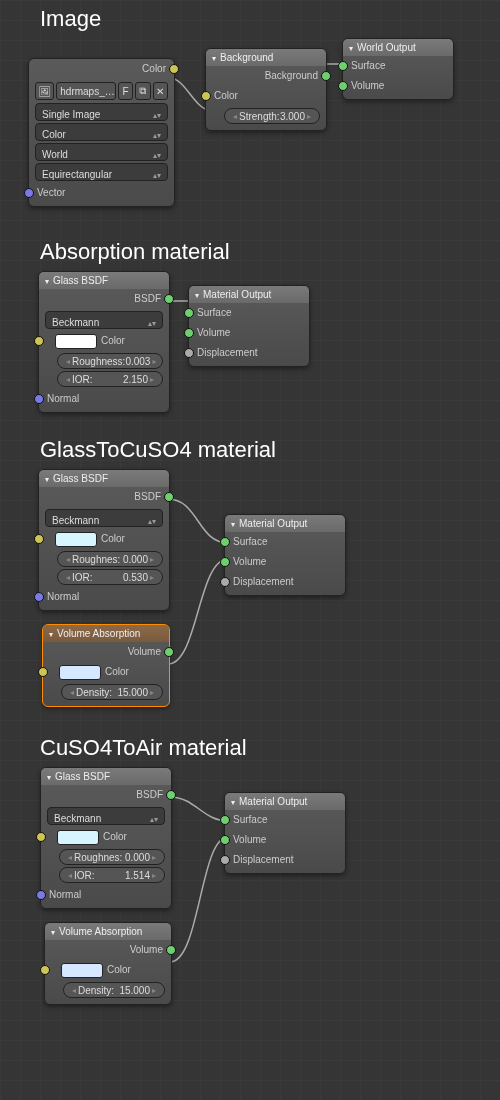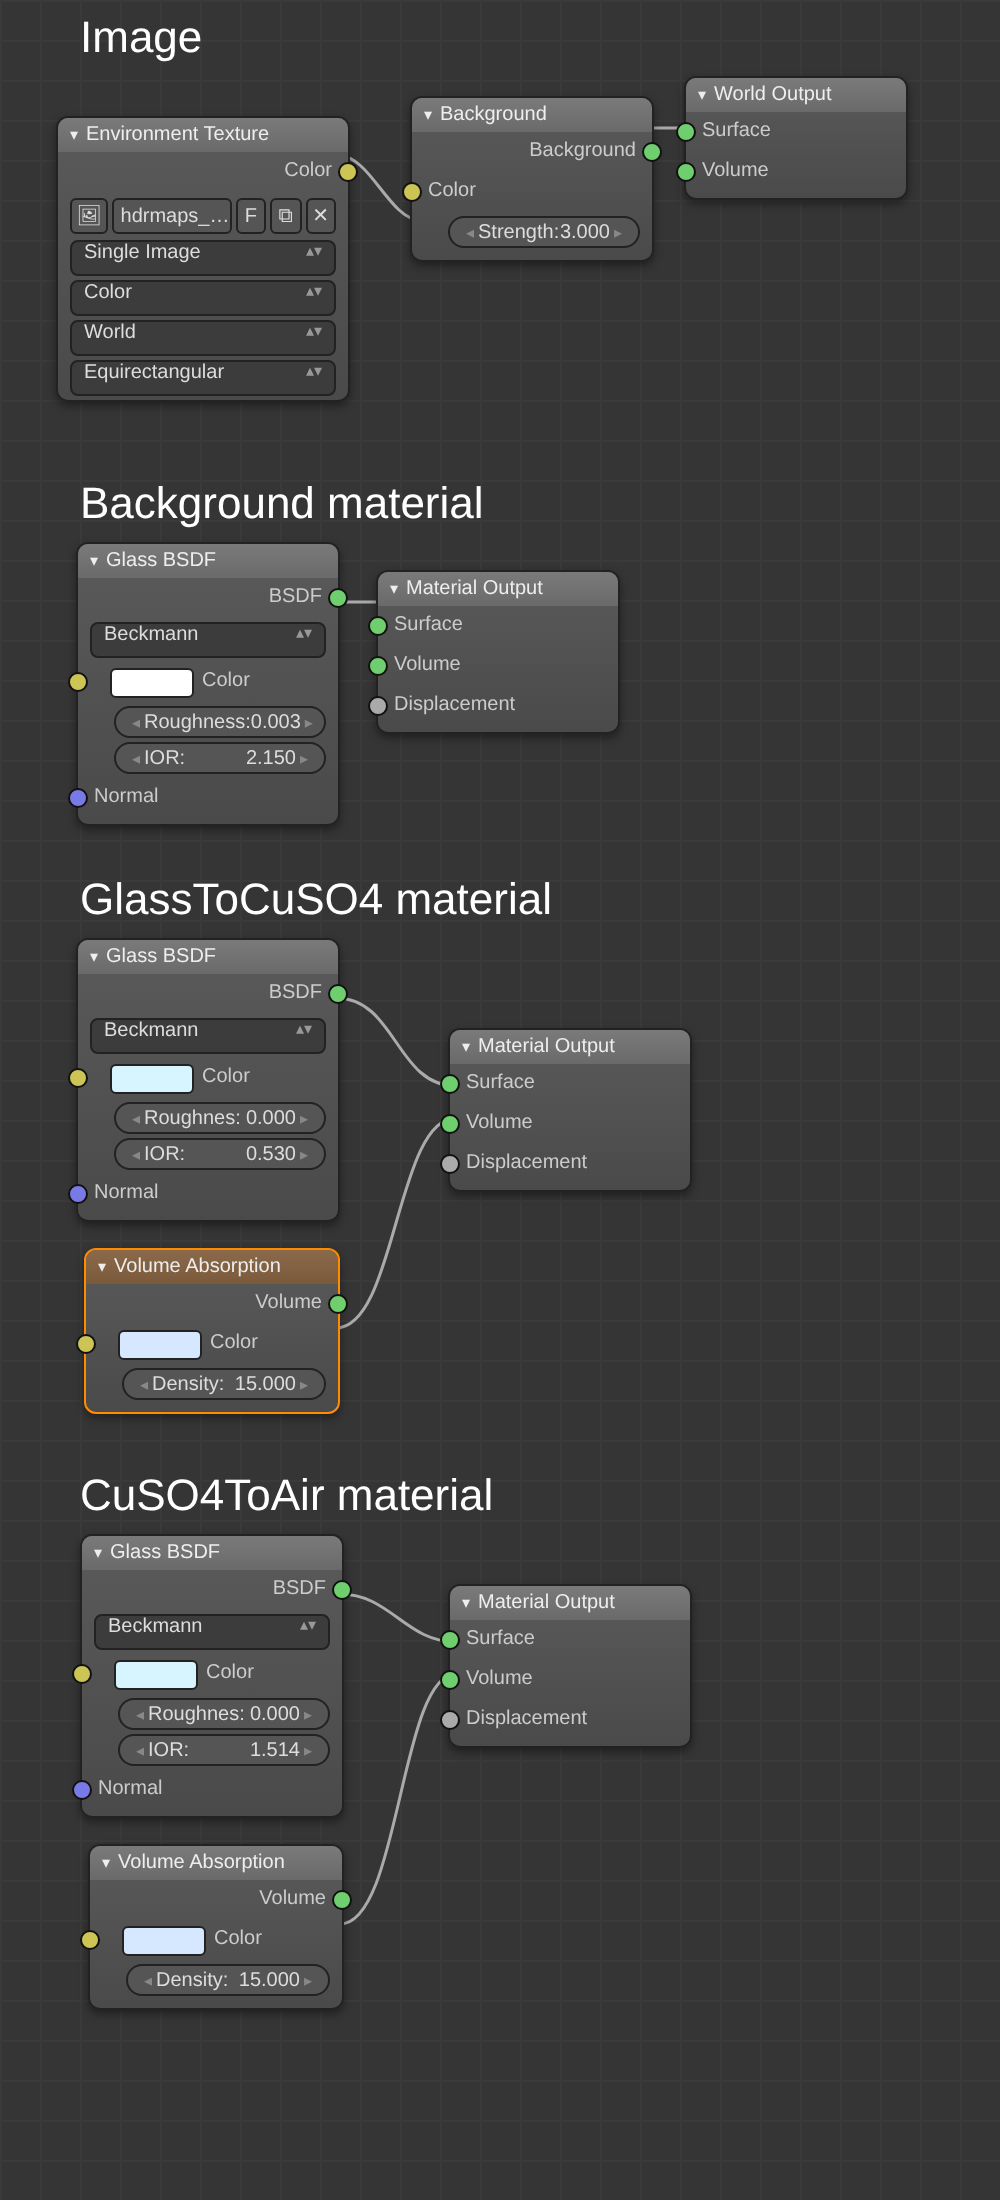--- a/index.html
+++ b/index.html
@@ -9,21 +9,21 @@
   .canvas{position:relative}
   .node{position:absolute;border:1px solid #222;border-radius:6px;background:linear-gradient(#5a5a5a,#4a4a4a);box-shadow:0 2px 4px rgba(0,0,0,.4);width:140px}
   .node.orange{border:1px solid #ff8c00}
   .nhdr{background:linear-gradient(#7a7a7a,#6a6a6a);border-radius:5px 5px 0 0;padding:3px 6px;font-size:10px;color:#eee}
   .nhdr .tri{display:inline-block;margin-right:4px;font-size:8px}
   .row{position:relative;padding:2px 8px;height:16px;line-height:16px;font-size:10px;color:#ccc}
   .row.right{text-align:right}
   .sock{position:absolute;width:8px;height:8px;border-radius:50%;border:1px solid #111;top:5px}
   .sock.l{left:-5px}.sock.r{right:-5px}
   .sk-col{background:#ccc454}.sk-sh{background:#6fcf6f}.sk-vec{background:#7a7ae6}.sk-val{background:#aaa}
-  .drop{display:flex;align-items:flex-start;background:#3c3c3c;border:1px solid #222;border-radius:4px;margin:2px 6px;padding:0 6px;height:16px;font-size:10px}
+  .drop{display:flex;align-items:flex-end;background:#3c3c3c;border:1px solid #222;border-radius:4px;margin:2px 6px;padding:0 6px;height:16px;font-size:10px}
   .drop .arr{margin-left:auto;font-size:8px;color:#999}
   .field{display:flex;align-items:center;background:#555;border:1px solid #222;border-radius:8px;margin:2px 6px 2px 18px;padding:0 6px;height:14px;font-size:10px}
   .field .r{margin-left:auto}
   .field .tri{font-size:8px;margin:0 2px;color:#888}
   .swatch{display:inline-block;width:40px;height:13px;border-radius:3px;border:1px solid #222;vertical-align:middle;margin-right:4px}
   .row.inp{display:flex;align-items:center;padding-left:16px}
   .tbar{display:flex;gap:2px;margin:3px 6px}
   .tbar .seg{background:#555;border:1px solid #222;border-radius:3px;height:16px;font-size:10px;display:flex;align-items:center;justify-content:center}
   svg.link{position:absolute;pointer-events:none;overflow:visible}
   svg.link path{stroke:#aaa;stroke-width:1.5;fill:none}
@@ -35,21 +35,20 @@
 <div class="canvas" style="height:195px">
 
   <svg class="link" style="left:170px;top:40px;width:40px;height:40px">
       <path d="M0,0 C15,0 25,32 40,32"></path>
     </svg>
   <svg class="link" style="left:320px;top:24px;width:25px;height:4px">
       <path d="M0,2 L25,2"></path>
     </svg>
 
   <div class="node" style="left:28px;top:20px;width:145px">
-    <div class="nhdr"><span class="tri">▾</span><span>Environment Texture</span></div>
     <div class="row right"><span>Color</span><span class="sock r sk-col"></span></div>
     <div class="tbar">
       <div class="seg" style="width:18px">🖼</div>
       <div class="seg" style="flex:1;justify-content:flex-start;padding-left:3px">hdrmaps_…</div>
       <div class="seg" style="width:14px">F</div>
       <div class="seg" style="width:14px">⧉</div>
       <div class="seg" style="width:14px">✕</div>
     </div>
     <div class="drop">
         <span>Single Image</span>
@@ -60,20 +59,21 @@
         <span class="arr">▴▾</span>
       </div>
     <div class="drop">
         <span>World</span>
         <span class="arr">▴▾</span>
       </div>
     <div class="drop">
         <span>Equirectangular</span>
         <span class="arr">▴▾</span>
       </div>
+    <div class="row" style="padding-bottom:5px"><span class="sock l sk-vec"></span><span>Vector</span></div>
   </div>
 
   <div class="node" style="left:205px;top:10px;width:120px">
     <div class="nhdr"><span class="tri">▾</span><span>Background</span></div>
     <div class="row right"><span>Background</span><span class="sock r sk-sh"></span></div>
     <div class="row"><span class="sock l sk-col"></span><span>Color</span></div>
     <div class="field">
         <span class="tri">◂</span>
         <span>Strength:</span>
         <span class="r">3.000</span>
@@ -82,21 +82,21 @@
     <div style="height:4px"></div>
   </div>
 
   <div class="node" style="left:342px;top:0;width:110px">
     <div class="nhdr"><span class="tri">▾</span><span>World Output</span></div>
     <div class="row"><span class="sock l sk-sh"></span><span>Surface</span></div>
     <div class="row" style="padding-bottom:5px"><span class="sock l sk-sh"></span><span>Volume</span></div>
   </div>
 </div>
 
-<div class="title">Background material</div>
+<div class="title">Absorption material</div>
 <div class="canvas" style="height:160px">
   <svg class="link" style="left:168px;top:28px;width:24px;height:4px">
       <path d="M0,2 L24,2"></path>
     </svg>
 
   <div class="node" style="left:38px;top:0;width:130px">
     <div class="nhdr"><span class="tri">▾</span><span>Glass BSDF</span></div>
     <div class="row right"><span>BSDF</span><span class="sock r sk-sh"></span></div>
     <div class="drop">
         <span>Beckmann</span>

